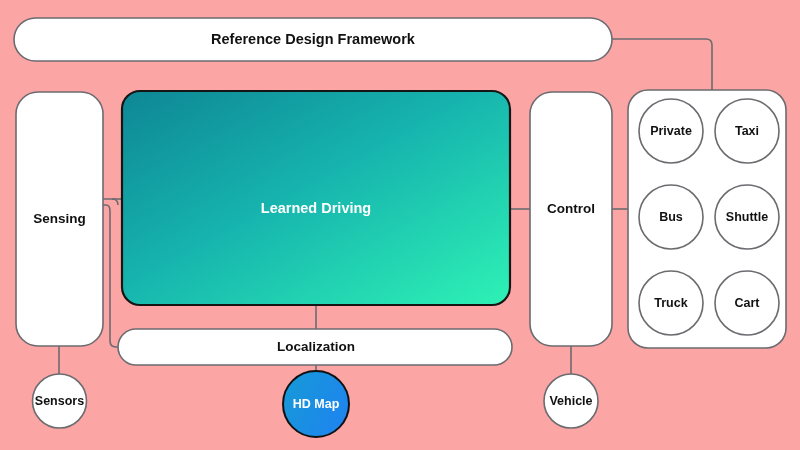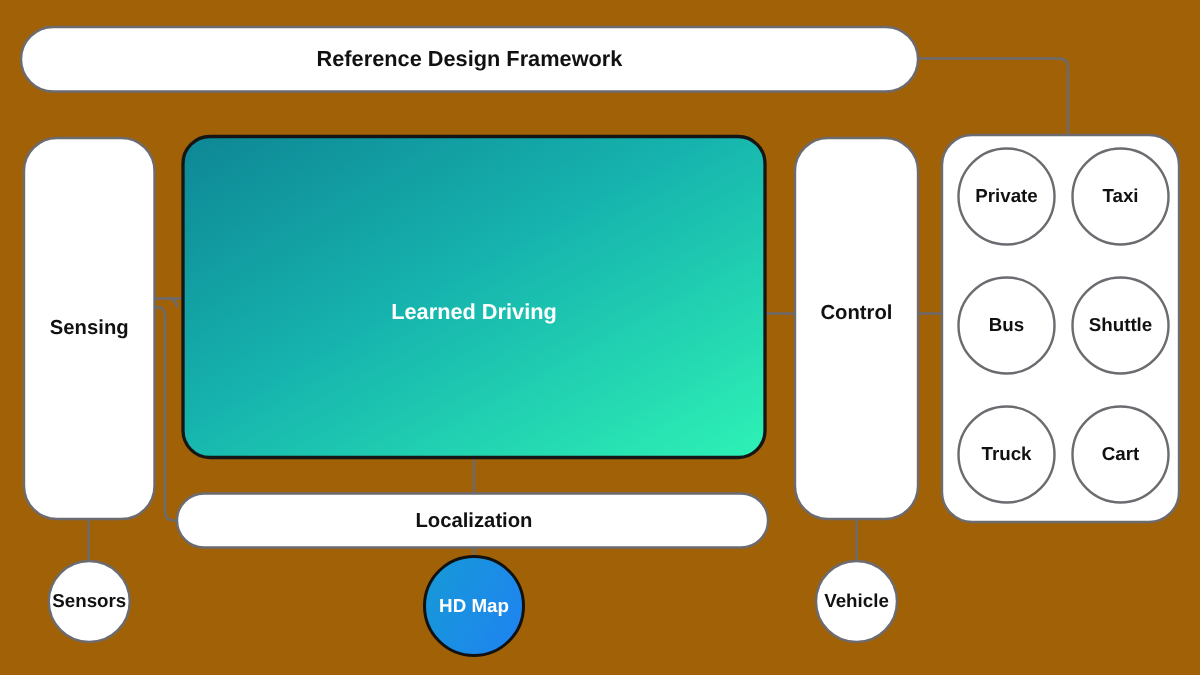--- a/index.html
+++ b/index.html
@@ -10,21 +10,21 @@
   body {
     width: 800px;
     height: 450px;
     overflow: hidden;
     font-family: "Liberation Sans", sans-serif;
   }
   #diagram-root {
     position: relative;
     width: 800px;
     height: 450px;
-    background: #a16207;
+    background: #fca5a5;
   }
   svg#diagram-svg {
     display: block;
     width: 800px;
     height: 450px;
   }
   .node-label {
     font-family: "Liberation Sans", sans-serif;
     font-weight: bold;
     text-anchor: middle;

